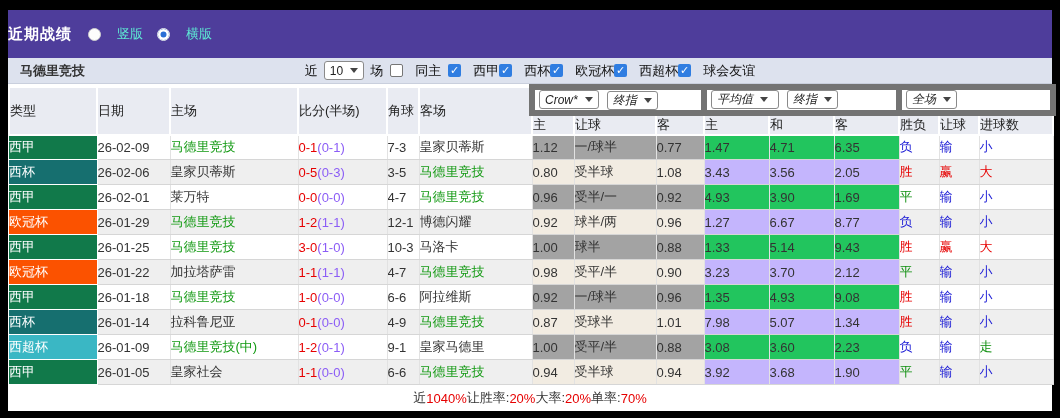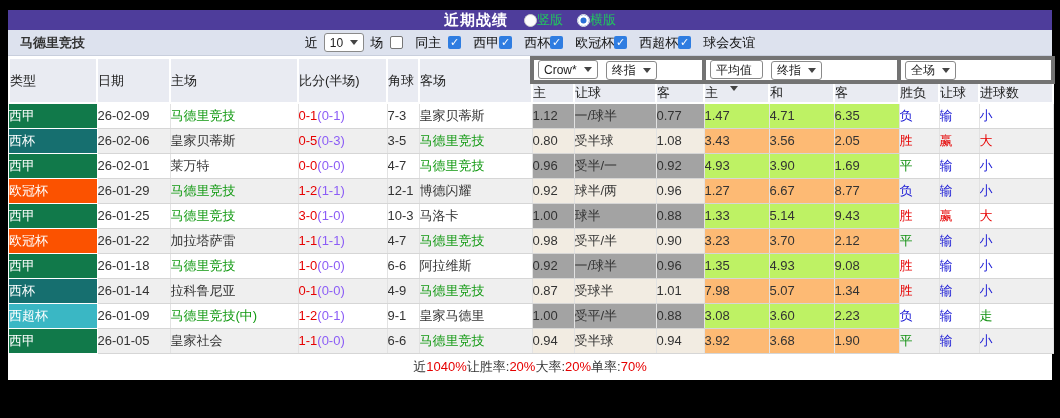--- a/index.html
+++ b/index.html
@@ -1,50 +1,50 @@
 <!DOCTYPE html>
 <html><head>
 <meta charset="utf-8">
 <style>
   * { margin:0; padding:0; box-sizing:border-box; }
   body { font-family:"Liberation Sans","DejaVu Sans",sans-serif; background:#222; }
   .page { width:1060px; height:418px; background:#000; padding:10px 8px 0 8px; margin:0 auto; }
   .inner { width:1044px; background:#fff; }
 
   
-  .titlebar { height:20px; background:#4e3d9b; display:flex; align-items:center; justify-content:center; gap:16px; }
+  .titlebar { height:48px; background:#4e3d9b; display:flex; align-items:center; gap:16px; }
   .titlebar .title { color:#fff; font-weight:bold; font-size:15px; letter-spacing:1px; }
   .radio-group { display:flex; gap:14px; align-items:center; }
-  .radio-opt { display:flex; align-items:center; gap:0; color:#22c55e; font-size:13px; cursor:pointer; }
+  .radio-opt { display:flex; align-items:center; gap:16px; color:#5eead4; font-size:13px; cursor:pointer; }
   .radio { width:13px; height:13px; border-radius:50%; background:#fdfdfd; border:1px solid #cfcfcf; display:inline-block; }
   .radio.checked { background:#2a6fd6; box-shadow:inset 0 0 0 2.5px #fff; border:1px solid #e8e8e8; }
 
   
   .filterbar { height:26px; background:#dde2ee; position:relative; display:flex; align-items:center; justify-content:center; font-size:13px; color:#111; border-bottom:1px solid #c9cfdd; }
   .team-name { position:absolute; left:12px; font-weight:bold; font-size:13px; color:#333; }
   .filters { display:flex; align-items:center; gap:3px; }
   .sel { display:inline-flex; align-items:center; gap:7px; border:1px solid #8a8a8a; border-radius:3px; background:#fff; padding:1px 5px; font-size:12px; color:#222; height:19px; cursor:pointer; white-space:nowrap; }
   .chev { width:0; height:0; border-left:4px solid transparent; border-right:4px solid transparent; border-top:5px solid #444; display:inline-block; }
   .cb { width:13px; height:13px; border-radius:2px; display:inline-block; flex:none; }
   .cb.checked { background:#2f7de1; color:#fff; font-size:11px; line-height:13px; text-align:center; font-weight:bold; }
   .cb.un { background:#fff; border:1px solid #767676; }
   .cb-opt { display:inline-flex; align-items:center; gap:12px; cursor:pointer; }
   .cb-opt.gap { margin-right:4px; }
 
   
   table { width:1044px; border-collapse:collapse; table-layout:fixed; text-align:left; }
   thead th { background:#e9ebf2; font-weight:normal; font-size:13px; color:#222; border:2px solid #fff; height:20px; padding:0; }
-  thead th.grp { background:#fff; border:4px solid #737373; }
+  thead th.grp { background:#fff; border:6px solid #737373;font-style:italic; }
   thead th.grp .sel { margin:0 4px; }
   tbody td { height:25px; font-size:13px; color:#333; border-right:1px solid #e2e2e2; border-bottom:1px solid #d6d6d6; overflow:hidden; white-space:nowrap; }
   tr.odd  { background:#fff; }
   tr.even { background:#efefef; }
   td.badge { color:#fff; border-bottom:1px solid #fff; border-right:1px solid #fff; }
   td.asia { background:#a3a3a3; }  tr.even td.asia { background:#f2ece2; }
-  td.eu   { background:#bef264; }  tr.even td.eu   { background:#fdba74;margin-left:16px; }
+  td.eu   { background:#22c55e; }  tr.even td.eu   { background:#c4b5fd;margin-left:16px; }
   .self { color:#119911; }
   .ft { color:#e60000; } .ht { color:#8b5cf6; }
   .c-red { color:#e60000; } .c-blue { color:#2121d6; } .c-green { color:#0f8f0f; }
 
   
   .summary { height:26px; background:#fff; display:flex; align-items:center; justify-content:center; font-size:13px; color:#333; }
   .summary .red { color:#e60000; }
 </style>
 </head>
 <body>
@@ -133,21 +133,21 @@
           <th colspan="3" class="grp">
             <span class="sel">
                 <span>Crow*</span>
                 <span class="chev"></span>
               </span><span class="sel">
                 <span>终指</span>
                 <span class="chev"></span>
               </span>
           </th>
           <th colspan="3" class="grp">
-            <span class="sel" style="padding-right:10px;flex-direction:column;">
+            <span class="sel" style="padding-right:10px;">
                 <span>平均值</span>
                 <span class="chev"></span>
               </span><span class="sel">
                 <span>终指</span>
                 <span class="chev"></span>
               </span>
           </th>
           <th colspan="3" class="grp">
             <span class="sel">
                 <span>全场</span>

